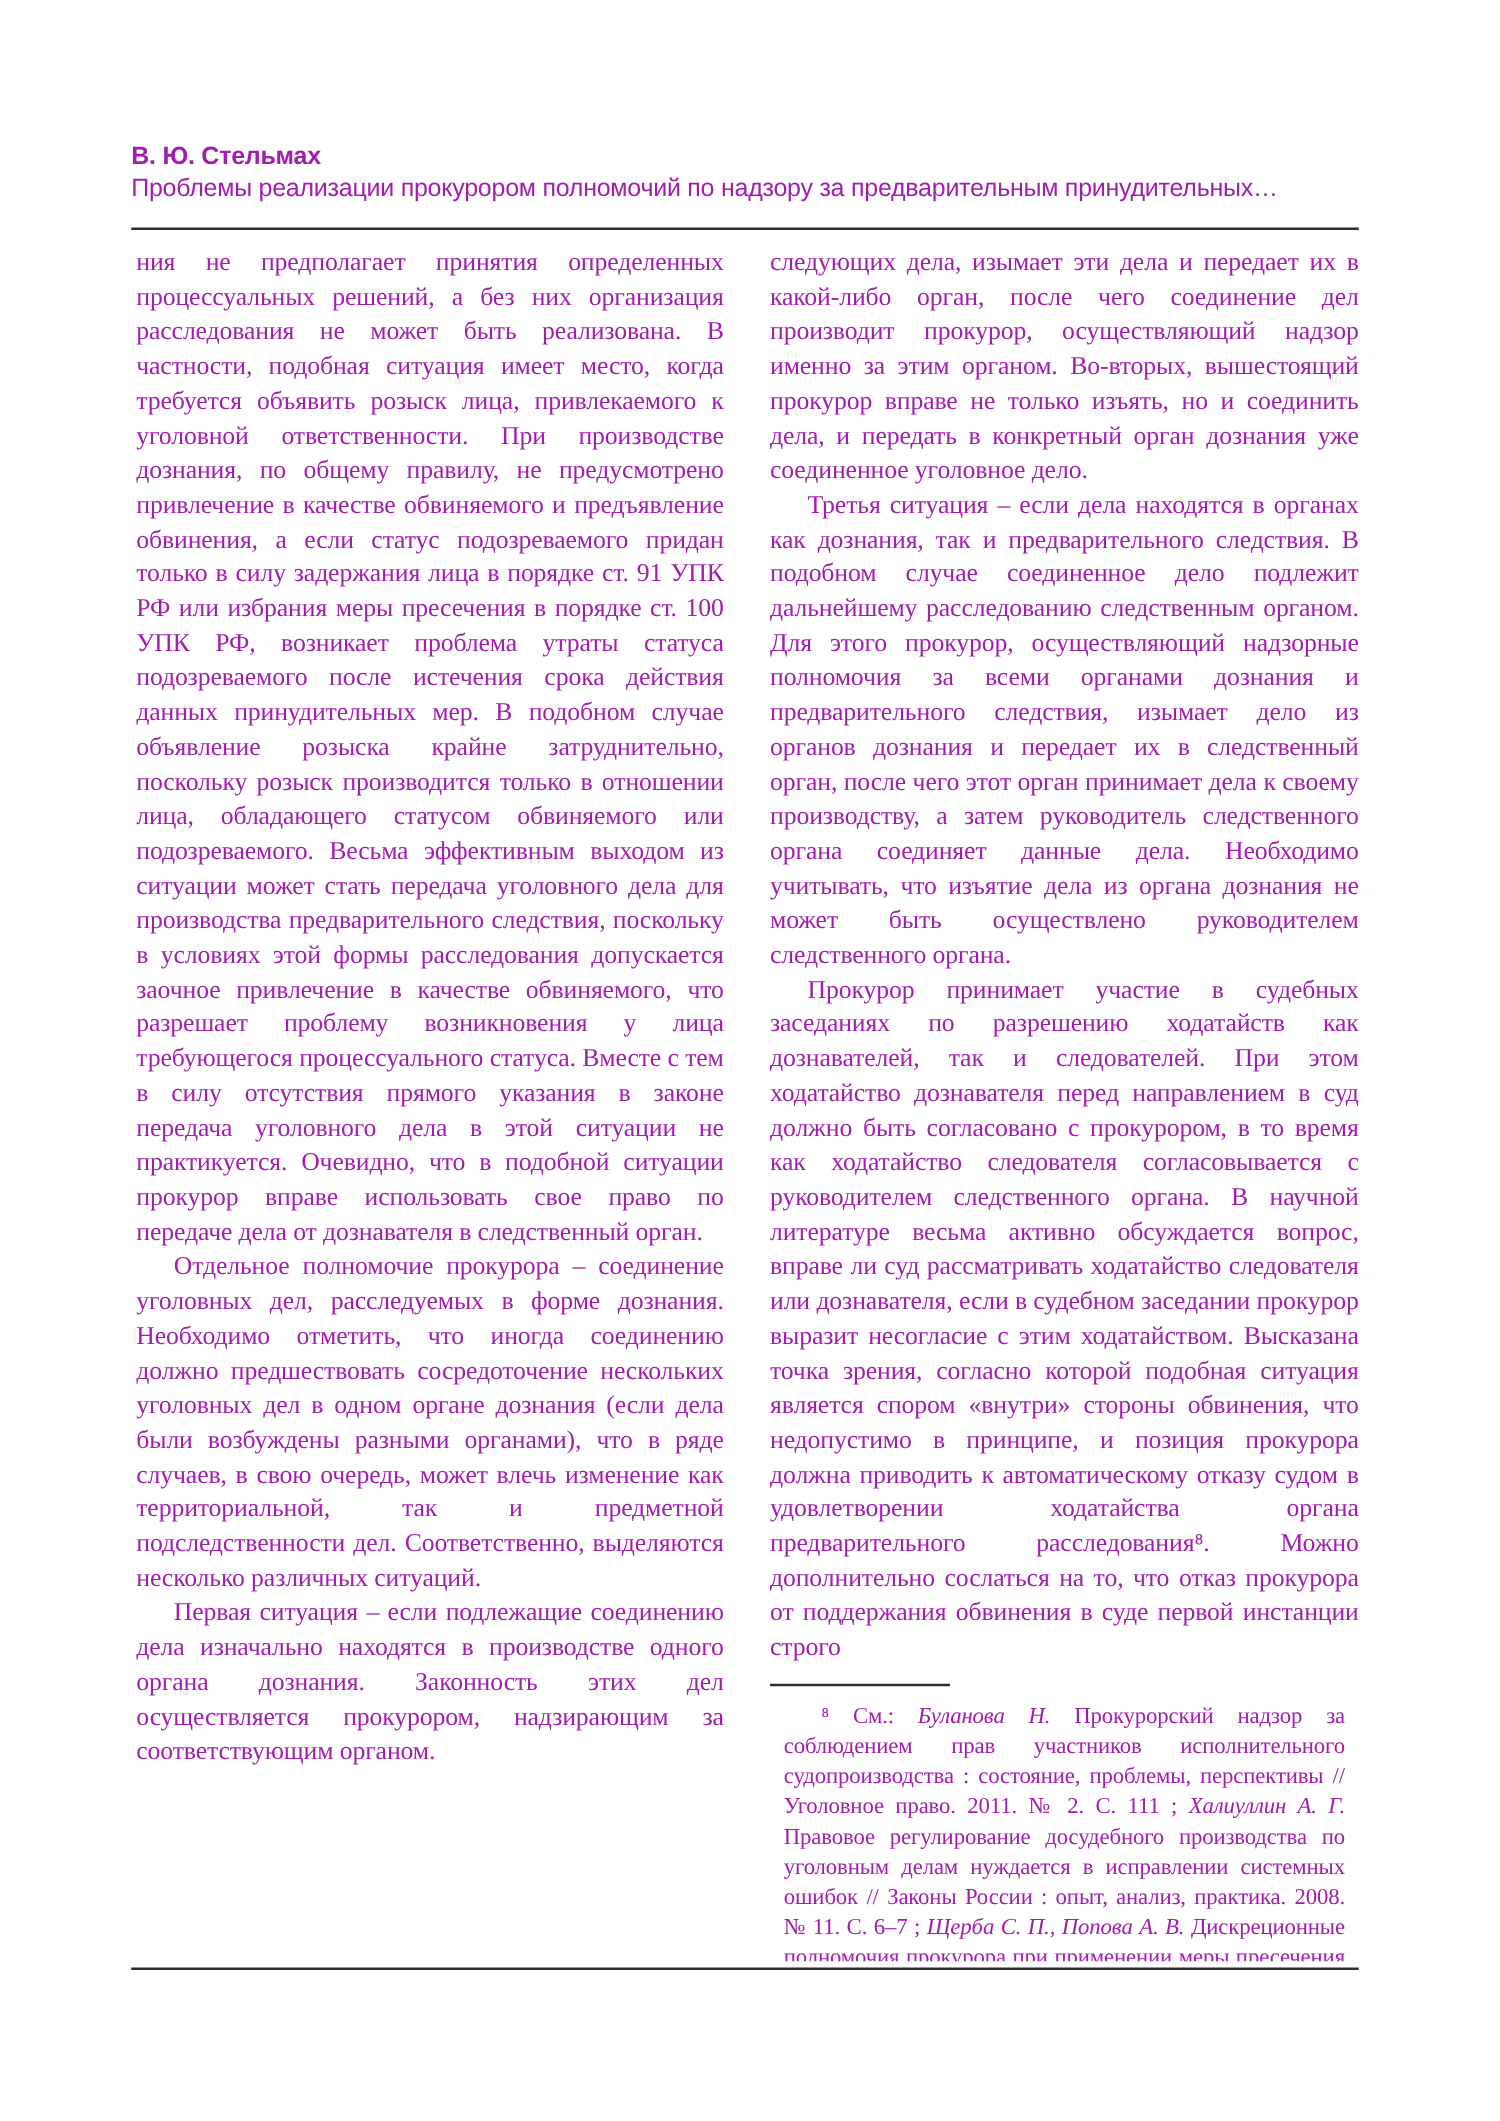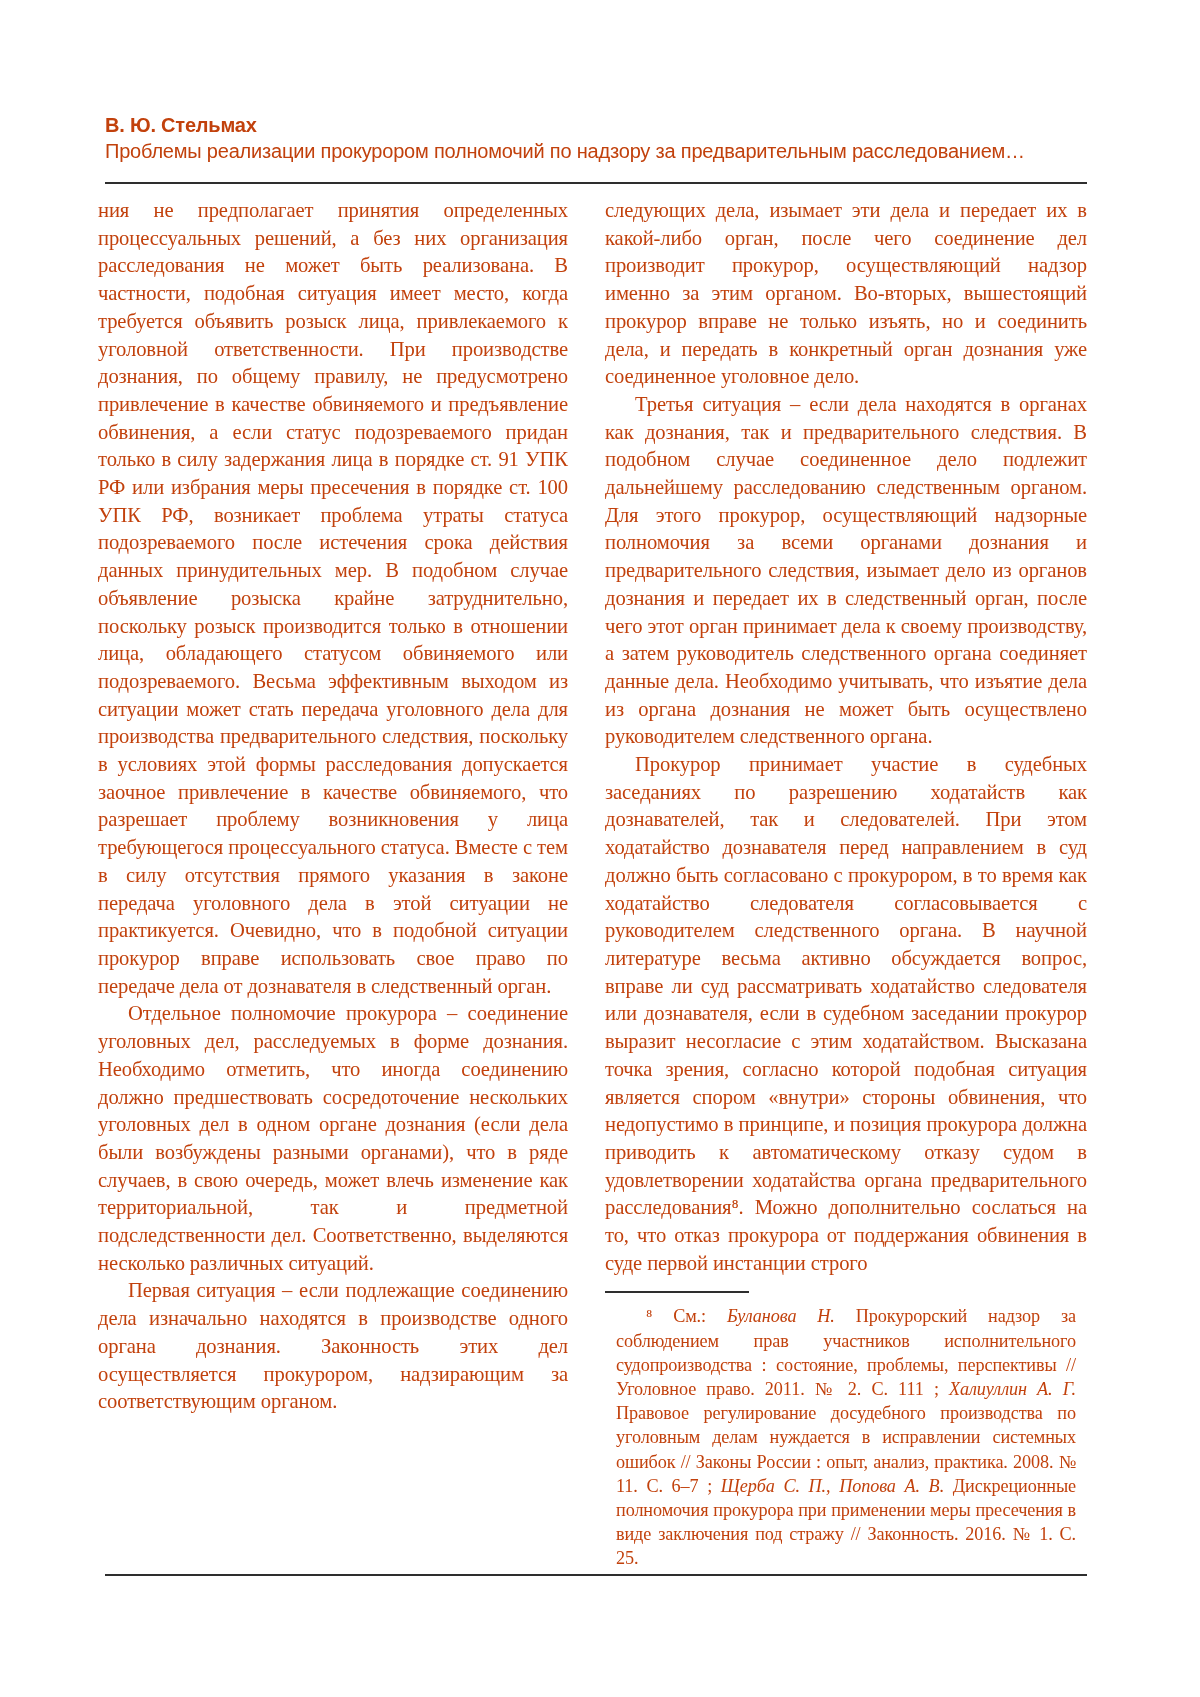--- a/index.html
+++ b/index.html
@@ -5,21 +5,21 @@
   html, body {
     margin: 0;
     padding: 0;
     background: #ffffff;
   }
   .page {
     position: relative;
     width: 1200px;
     height: 1697px;
     background: #ffffff;
-    color: #c2410c;
+    color: #a21caf;
     overflow: hidden;
     font-family: "Liberation Serif", "DejaVu Serif", serif;
   }
   
   .running-head {
     position: absolute;
     left: 105px;
     right: 113px;
     top: 112px;
     font-family: "Liberation Sans", "DejaVu Sans", sans-serif;
@@ -39,21 +39,21 @@
     position: absolute;
     left: 105px;
     right: 113px;
     top: 182px;
     height: 2px;
     background: #2e2e2e;
   }
   
   .article-body {
     position: absolute;
-    left: 98px;
+    left: 109px;
     right: 113px;
     top: 197px;
     height: 1372px;
     display: flex;
     overflow: hidden;
   }
   .text-col {
     font-size: 20.6px;
     line-height: 27.7px;
     text-align: justify;
@@ -124,21 +124,21 @@
     line-height: 26px;
   }
 </style>
 </head>
 <body>
 
 <div class="page">
 
   <div class="running-head">
     <div class="author">В. Ю. Стельмах</div>
-    <div class="title">Проблемы реализации прокурором полномочий по надзору за предварительным расследованием…</div>
+    <div class="title">Проблемы реализации прокурором полномочий по надзору за предварительным принудительных…</div>
   </div>
   <div class="head-rule"></div>
 
   <div class="article-body">
     <div class="text-col col-left">
         <p class="par">ния не предполагает принятия определенных процессуальных решений, а без них организация расследования не может быть реализована. В частности, подобная ситуация имеет место, когда требуется объявить розыск лица, привлекаемого к уголовной ответственности. При производстве дознания, по общему правилу, не предусмотрено привлечение в качестве обвиняемого и предъявление обвинения, а если статус подозреваемого придан только в силу задержания лица в порядке ст. 91 УПК РФ или избрания меры пресечения в порядке ст. 100 УПК РФ, возникает проблема утраты статуса подозреваемого после истечения срока действия данных принудительных мер. В подобном случае объявление розыска крайне затруднительно, поскольку розыск производится только в отношении лица, обладающего статусом обвиняемого или подозреваемого. Весьма эффективным выходом из ситуации может стать передача уголовного дела для производства предварительного следствия, поскольку в условиях этой формы расследования допускается заочное привлечение в качестве обвиняемого, что разрешает проблему возникновения у лица требующегося процессуального статуса. Вместе с тем в силу отсутствия прямого указания в законе передача уголовного дела в этой ситуации не практикуется. Очевидно, что в подобной ситуации прокурор вправе использовать свое право по передаче дела от дознавателя в следственный орган.</p>
         <p class="par indent">Отдельное полномочие прокурора – соединение уголовных дел, расследуемых в форме дознания. Необходимо отметить, что иногда соединению должно предшествовать сосредоточение нескольких уголовных дел в одном органе дознания (если дела были возбуждены разными органами), что в ряде случаев, в свою очередь, может влечь изменение как территориальной, так и предметной подследственности дел. Соответственно, выделяются несколько различных ситуаций.</p>
         <p class="par indent">Первая ситуация – если подлежащие соединению дела изначально находятся в производстве одного органа дознания. Законность этих дел осуществляется прокурором, надзирающим за соответствующим органом.</p>
       </div>
 

